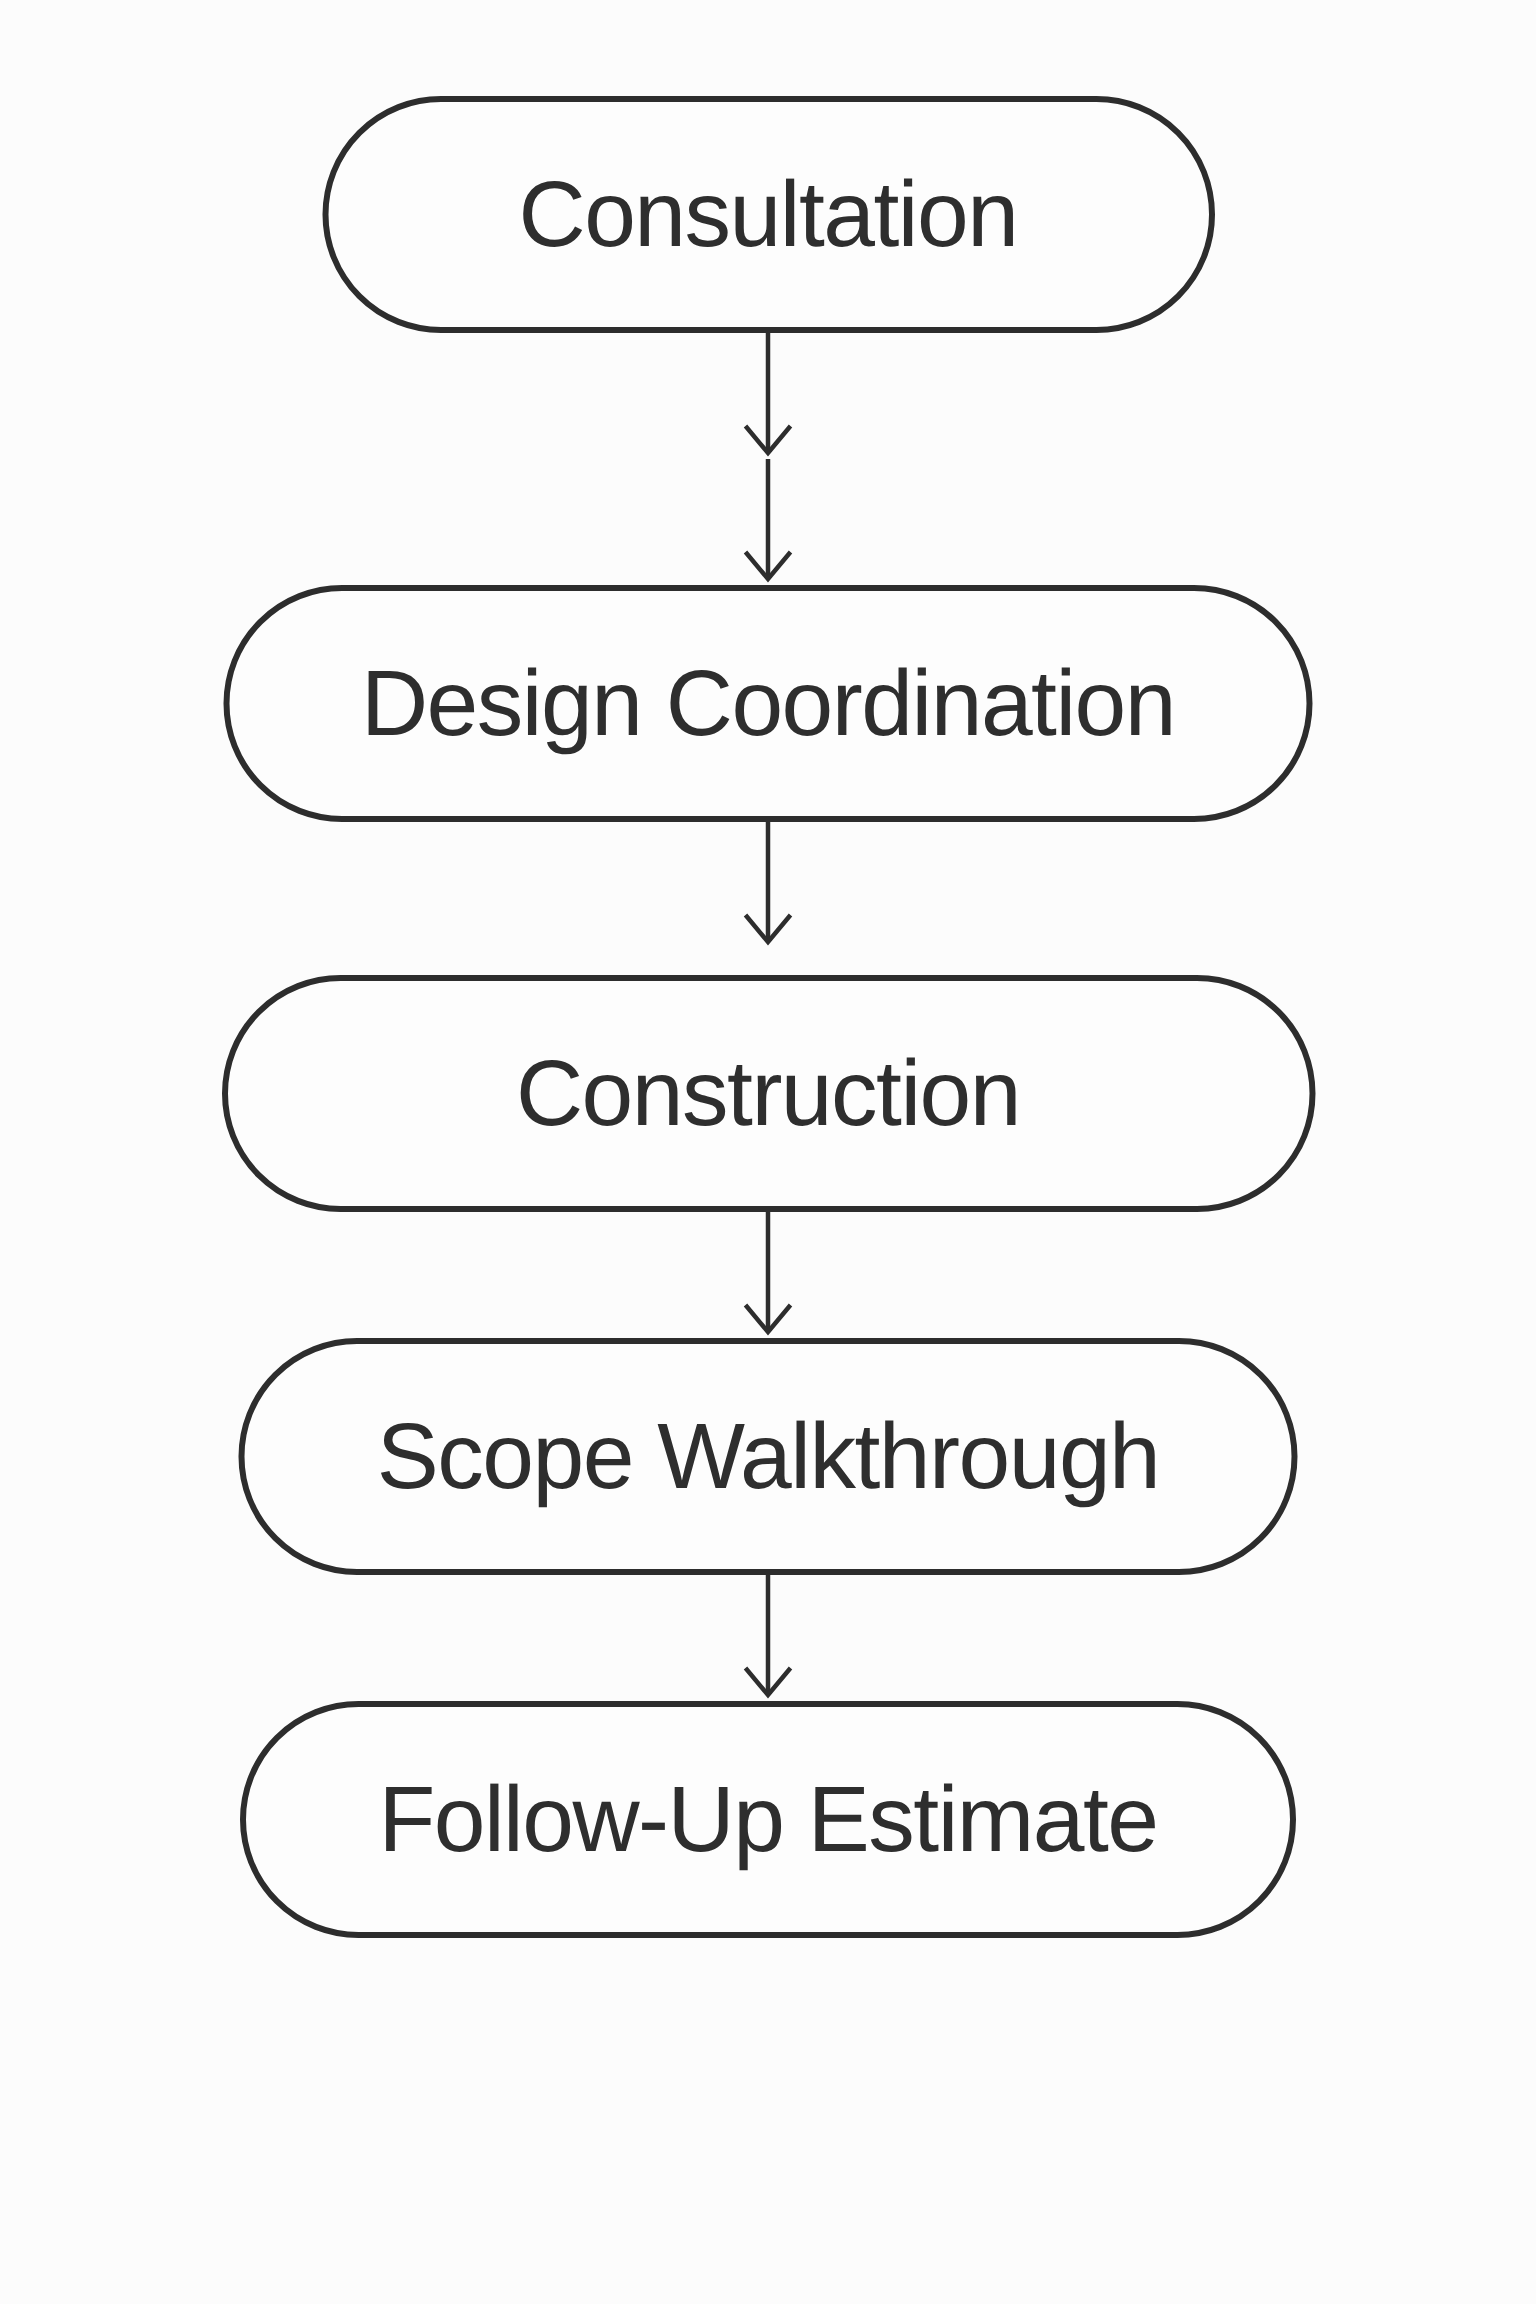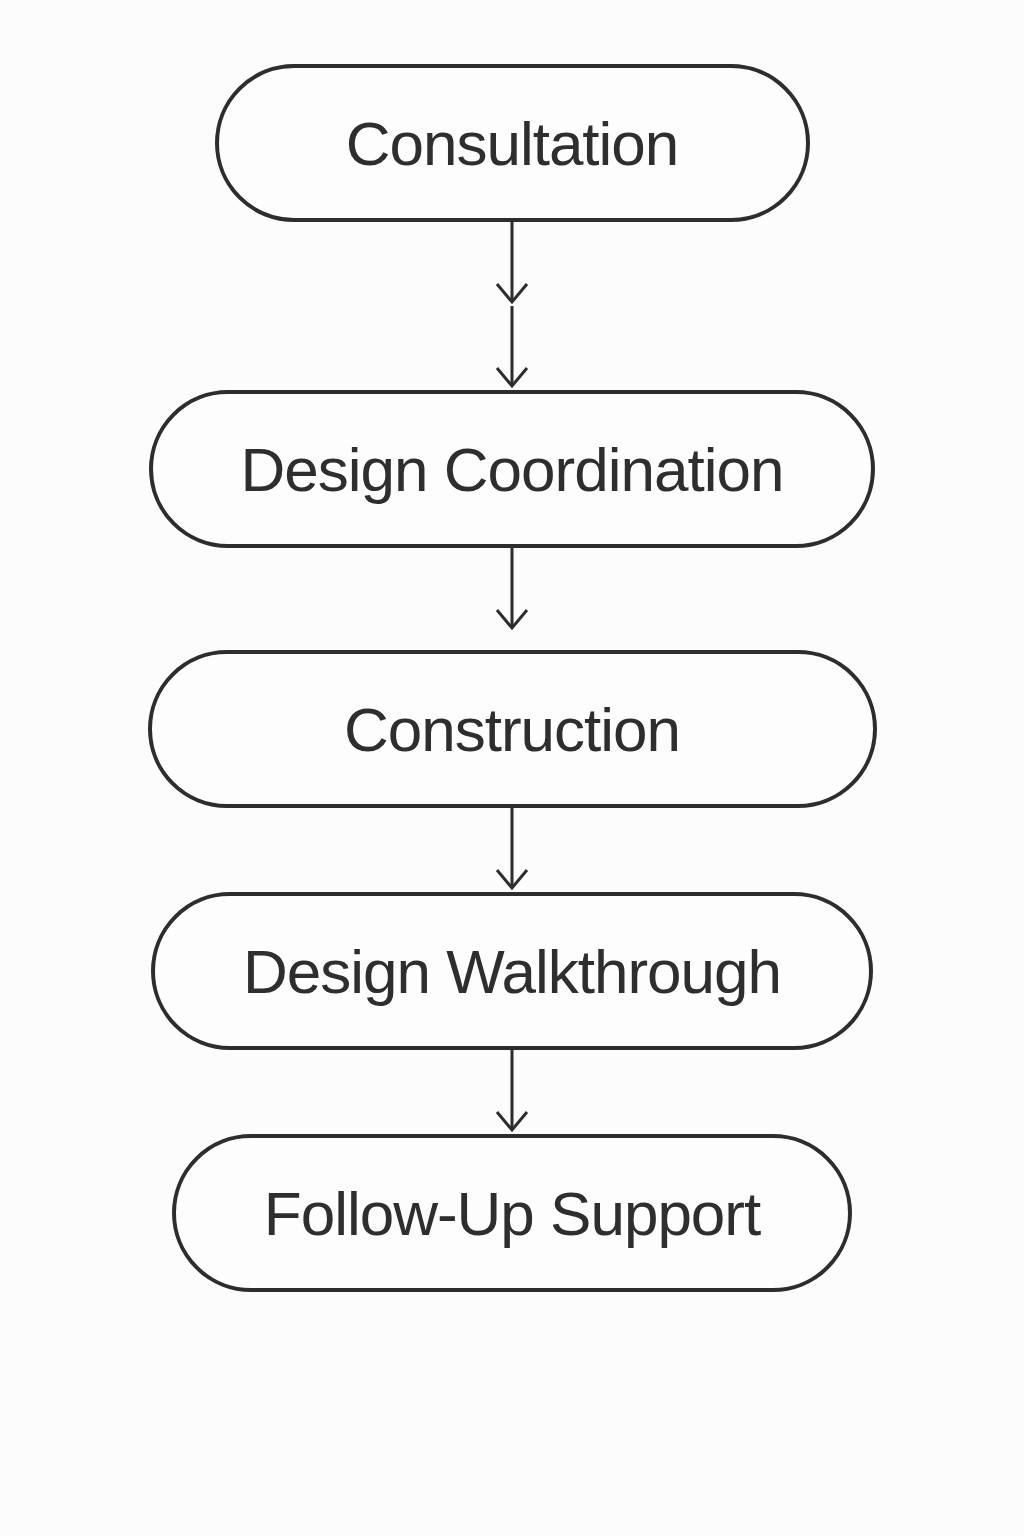--- a/index.html
+++ b/index.html
@@ -85,25 +85,25 @@
   <div class="node">
     <span>Construction</span>
   </div>
 
   <svg class="arrow" viewBox="0 0 44 84">
     <line x1="22" y1="0" x2="22" y2="79" stroke="currentColor" stroke-width="3"></line>
     <polyline points="7,62 22,80 37,62" fill="none" stroke="currentColor" stroke-width="3"></polyline>
   </svg>
 
   <div class="node">
-    <span>Design Walkthrough</span>
+    <span>Scope Walkthrough</span>
   </div>
 
   <svg class="arrow" viewBox="0 0 44 84">
     <line x1="22" y1="0" x2="22" y2="79" stroke="currentColor" stroke-width="3"></line>
     <polyline points="7,62 22,80 37,62" fill="none" stroke="currentColor" stroke-width="3"></polyline>
   </svg>
 
   <div class="node">
-    <span>Follow-Up Support</span>
+    <span>Follow-Up Estimate</span>
   </div>
 
 </div>
 
 </body></html>

